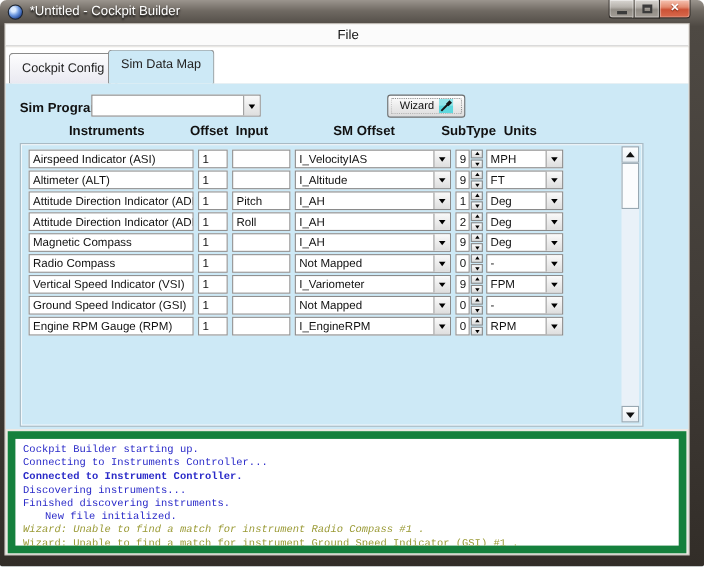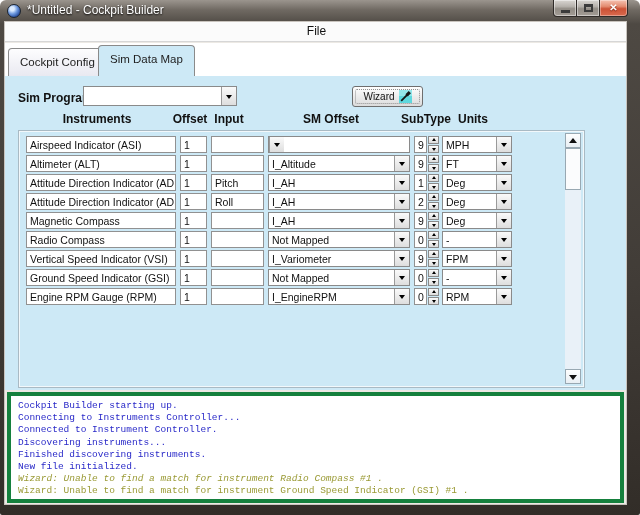--- a/index.html
+++ b/index.html
@@ -75,21 +75,21 @@
   .spin-btns{width:11px;margin-left:1px;display:flex;flex-direction:column;justify-content:space-between;height:17px;}
   .spin-btn{height:8px;border:1px solid #8a8a8a;background:linear-gradient(#fbfbfb,#dcdcdc);
     display:flex;align-items:center;justify-content:center;}
   
   .vscroll{position:absolute;right:3px;top:2px;bottom:3px;width:16px;background:#e9f1f8;}
   .scroll-btn{position:absolute;left:0;width:16px;height:15px;border:1px solid #98a8b2;
     background:linear-gradient(#fdfefe,#e9eff4);display:flex;align-items:center;justify-content:center;}
   .scroll-btn.up{top:0;} .scroll-btn.down{bottom:0;}
   .scroll-thumb{position:absolute;left:0;top:15px;width:16px;height:42px;background:#fbfcfd;border:1px solid #98a8b2;}
   
-  .log{position:absolute;left:2px;top:370px;width:617px;height:111px;background:#fff;border:4px solid #15803d;
+  .log{position:absolute;left:2px;top:370px;width:617px;height:111px;background:#fff;border:7px solid #15803d;
     padding:4px 7px;font-family:"Liberation Mono","DejaVu Sans Mono",monospace;font-size:9.5px;line-height:12.2px;overflow:hidden;}
   .log-line{white-space:nowrap;}
 </style>
 </head>
 <body>
 
 <div class="screen">
 
   <div class="titlebar">
     <div class="app-icon"></div>
@@ -147,20 +147,21 @@
       <div class="hdr hdr-subtype">SubType</div>
       <div class="hdr hdr-units">Units</div>
 
       <div class="gridframe">
         <div class="rows">
             <div class="grid-row">
     <div class="tfield cell-instrument">Airspeed Indicator (ASI)</div>
     <div class="tfield cell-index">1</div>
     <div class="tfield cell-input"></div>
     <div class="combo cell-smoffset">
+      <div class="combo-value">I_VelocityIAS</div>
       <div class="combo-btn">
         <span class="tri tri-down"></span>
       </div>
     </div>
     <div class="spinner">
       <div class="spin-value">9</div>
       <div class="spin-btns">
         <div class="spin-btn">
           <span class="tri tri-up-sm"></span>
         </div>
@@ -409,21 +410,21 @@
           <div class="scroll-btn down">
             <span class="tri tri-down-b"></span>
           </div>
         </div>
       </div>
     </div>
 
     <div class="log">
         <div class="log-line" style="color: rgb(41, 41, 200);">Cockpit Builder starting up.</div>
         <div class="log-line" style="color: rgb(41, 41, 200);">Connecting to Instruments Controller...</div>
-        <div class="log-line" style="color: rgb(41, 41, 200);">Connected to Instrument Controller.</div>
+        <div class="log-line" style="color: rgb(41, 41, 200); font-weight: bold;">Connected to Instrument Controller.</div>
         <div class="log-line" style="color: rgb(41, 41, 200);">Discovering instruments...</div>
         <div class="log-line" style="color: rgb(41, 41, 200);">Finished discovering instruments.</div>
-        <div class="log-line" style="color: rgb(41, 41, 200);">New file initialized.</div>
+        <div class="log-line" style="color: rgb(41, 41, 200); margin-left: 20px;">New file initialized.</div>
         <div class="log-line" style="color: rgb(154, 154, 53); font-style: italic;">Wizard: Unable to find a match for instrument Radio Compass #1 .</div>
         <div class="log-line" style="color: rgb(154, 154, 53);">Wizard: Unable to find a match for instrument Ground Speed Indicator (GSI) #1 .</div>
       </div>
   </div>
 </div>
 
 </body></html>

